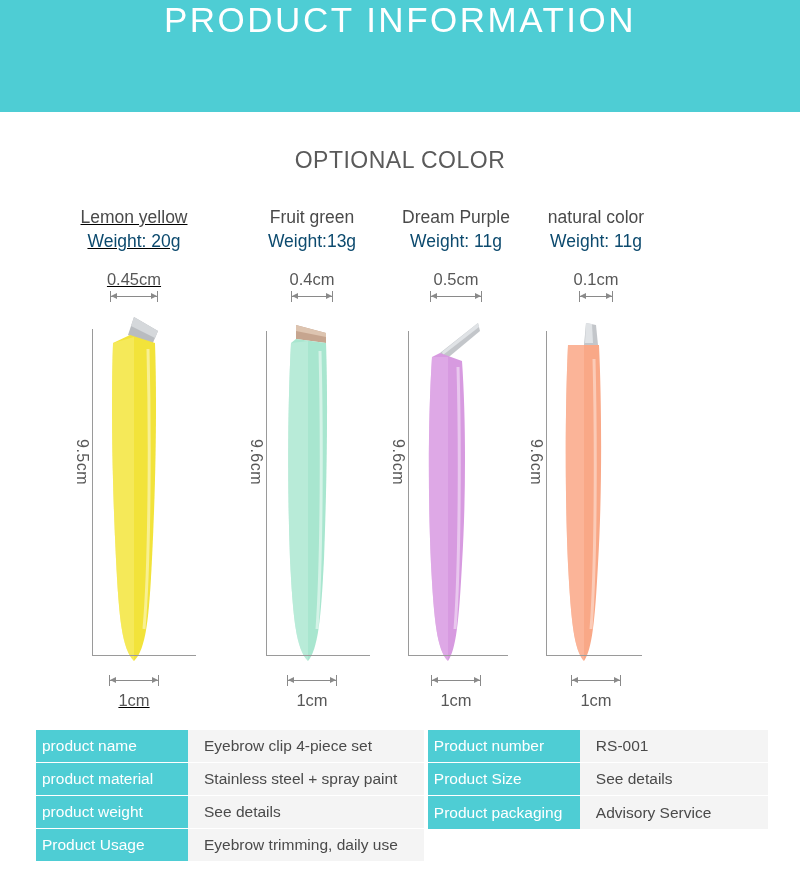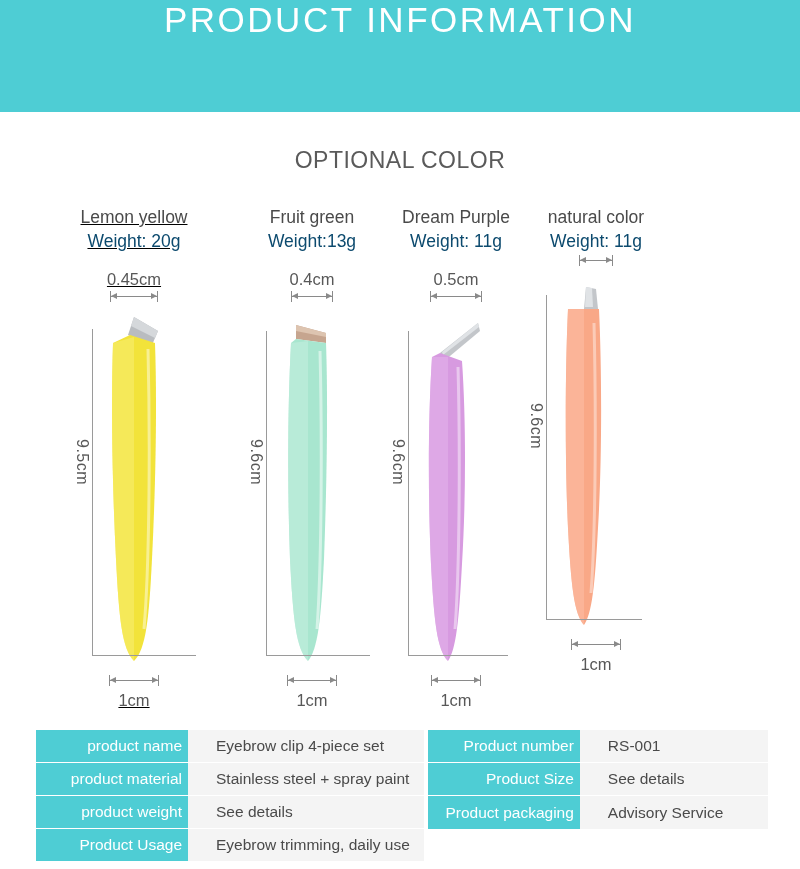--- a/index.html
+++ b/index.html
@@ -186,31 +186,31 @@
   .tbl td {
     height: 32px;
     font-size: 15.5px;
     color: #4a4a4a;
     padding: 0 6px;
     vertical-align: middle;
   }
   .tbl .key {
     background: #4ecdd4;
     color: #ffffff;
-    text-align: right;
+    text-align: left;
     border-bottom: 1px solid #ffffff;
     line-height: 16px;
   }
   .tbl.left .key { width: 140px; }
   .tbl.right .key { width: 140px; }
   .tbl .val {
     background: #f4f4f4;
     color: #4a4a4a;
     border-bottom: 1px solid #ffffff;
-    padding-left: 28px;
+    padding-left: 16px;
   }
   .tbl .blank { background: #ffffff; border: none; }
   .spacer { width: 4px; }
 </style>
 </head>
 <body>
 
 <div class="page">
 
   <div class="header">
@@ -316,20 +316,21 @@
           <div class="tick r"></div>
         <div class="ah l"></div>
           <div class="ah r"></div>
       </div>
       <div style="font-size:16.5px;color:#585858;margin-top:4px;">1cm</div>
     </div>
 
     <div class="product p3">
       <div class="p-name">natural color</div>
       <div class="p-weight">Weight: 11g</div>
+      <div class="p-width-label">0.1cm</div>
       <div class="width-arrow" style="width:34px;">
         <div class="bar"></div>
           <div class="tick l"></div>
           <div class="tick r"></div>
         <div class="ah l"></div>
           <div class="ah r"></div>
       </div>
       <div class="tweezer-area">
         <svg class="tweezer-svg" width="148" height="360" viewBox="0 0 148 360">
           <polygon points="64,14 74,16 76,36 62,36" fill="#c3c6ca"></polygon>

